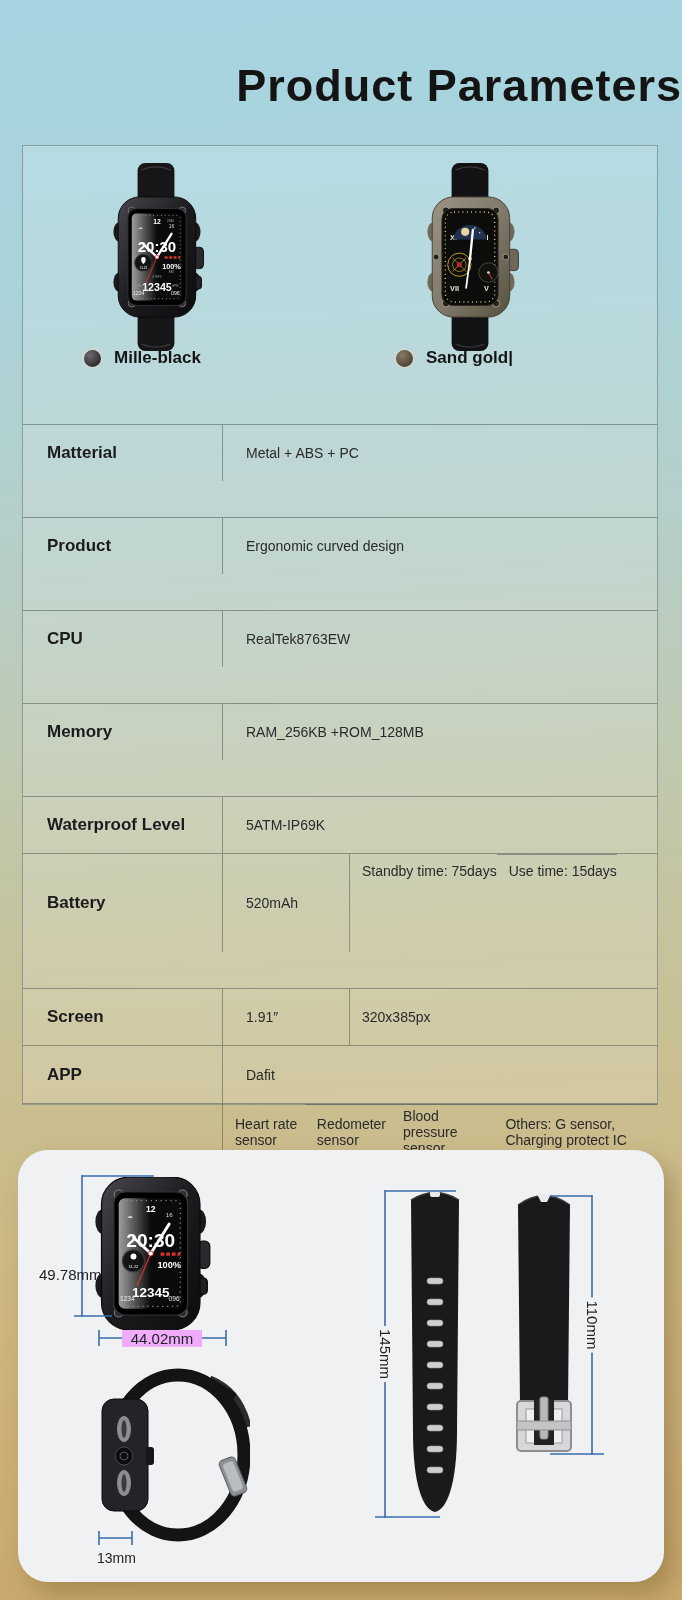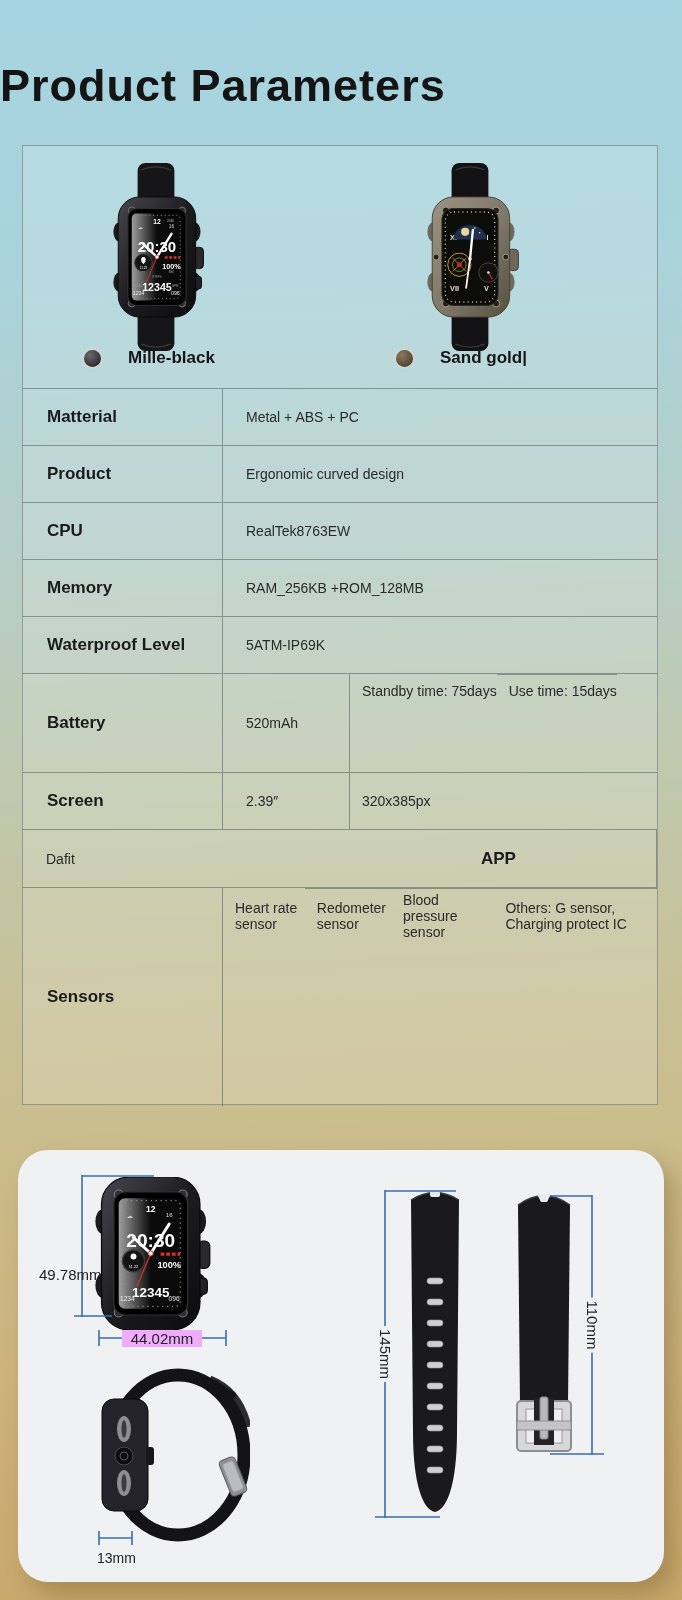--- a/index.html
+++ b/index.html
@@ -10,47 +10,47 @@
   *{box-sizing:border-box; margin:0; padding:0;}
   html,body{width:682px;}
   body{
     position:relative; width:682px; height:1600px; overflow:hidden;
     font-family:"Liberation Sans", sans-serif; color:var(--ink);
     background:linear-gradient(178deg,
       #a6d4e0 0%, #aad3da 18%, #b6cec8 34%, #bfc9af 48%,
       #c6c29a 60%, #cbbc8b 72%, #cdb37c 85%, #c8a76c 100%);
   }
   .title{
-    position:absolute; top:60px; left:0; width:682px; text-align:left;
+    position:absolute; top:60px; left:0; width:682px; text-align:right;
     font-size:45px; font-weight:800; letter-spacing:1px; color:#141414;
   }
   
   .panel{
     position:absolute; left:22px; top:145px; width:636px; height:960px;
     background:rgba(255,255,255,0.16);
     border:1px solid rgba(110,118,118,0.6);
   }
   .watch-img{position:absolute;}
-  .variant{position:absolute; display:flex; align-items:center; gap:25px; height:24px;}
+  .variant{position:absolute; display:flex; align-items:center; gap:11px; height:24px;}
   .swatch{width:21px; height:21px; border-radius:50%; border:2px solid #cfd6d2;}
   .swatch.black{background:radial-gradient(circle at 35% 30%, #6a6a6e, #2c2c2e 75%);}
   .swatch.gold{background:radial-gradient(circle at 35% 30%, #8a7a60, #4e4336 75%);}
   .variant .vlabel{font-size:17px; font-weight:700; color:#151517;}
   
   .spec-table{position:absolute; left:0; top:242px; width:634px;}
   .row{display:flex; border-top:1px solid var(--line); width:100%;}
   .cell{display:flex; align-items:center;}
   .cell.label{width:200px; flex:0 0 200px; border-right:1px solid var(--line);
     padding-left:24px; font-size:17px; font-weight:700; color:#1b1b1d;}
   .cell.value{flex:1 1 auto; padding-left:23px; font-size:14px; color:#2a2a2c;}
   .cell.value.mid{flex:0 0 127px; width:127px; border-right:1px solid var(--line);}
   .details{flex:1 1 auto; display:flex; flex-direction:row;}
   .sub{display:flex; align-items:center; padding-left:12px; font-size:14px; color:#2a2a2c;}
   .details .sub + .sub{border-top:1px solid var(--line);}
-  .h57{height:57px;} .h58{height:58px;}
+  .h57{height:57px;margin-top:36px;} .h58{height:58px;}
   .row.battery{height:99px;} .row.battery .sub{height:33px;}
   .row.sensors{height:219px;}
   .row.sensors .sub{height:55px;}
   .row.sensors .sub:last-child{height:54px;}
   
   .dim-card{
     position:absolute; left:18px; top:1150px; width:646px; height:432px;
     background:#f0f1f3; border-radius:30px;
     box-shadow:10px 12px 22px rgba(105,82,35,0.35);
   }
@@ -217,26 +217,26 @@
     <div class="row battery">
       <div class="cell label">Battery</div>
       <div class="cell value mid">520mAh</div>
       <div class="details">
         <div class="sub">Standby time: 75days</div>
         <div class="sub">Use time: 15days</div>
       </div>
     </div>
     <div class="row h57">
       <div class="cell label">Screen</div>
-      <div class="cell value mid">2.39″</div>
+      <div class="cell value mid">1.91″</div>
       <div class="cell sub" style="flex:1 1 auto;">320x385px</div>
     </div>
     <div class="row h58">
+      <div class="cell label">APP</div>
       <div class="cell value">Dafit</div>
-      <div class="cell label">APP</div>
     </div>
     <div class="row sensors">
       <div class="cell label">Sensors</div>
       <div class="details">
         <div class="sub">Heart rate sensor</div>
         <div class="sub">Redometer sensor</div>
         <div class="sub">Blood pressure sensor</div>
         <div class="sub">Others: G sensor, Charging protect IC</div>
       </div>
     </div>

